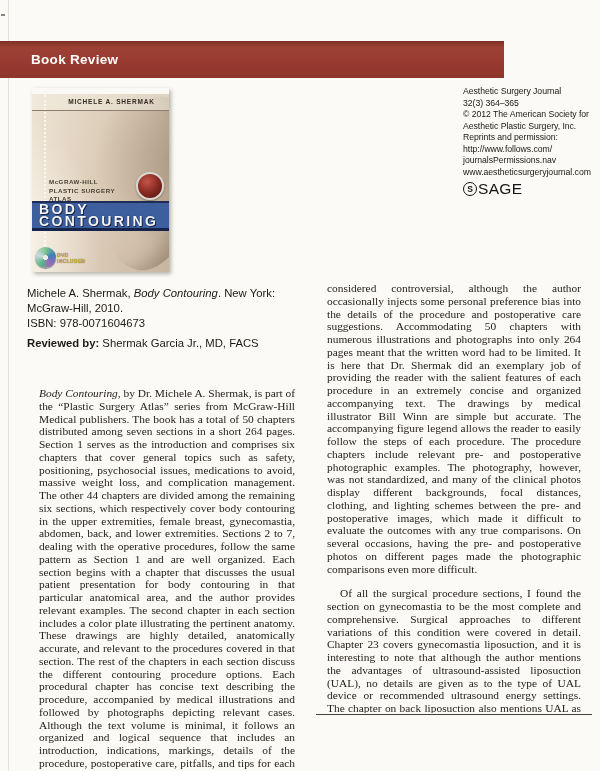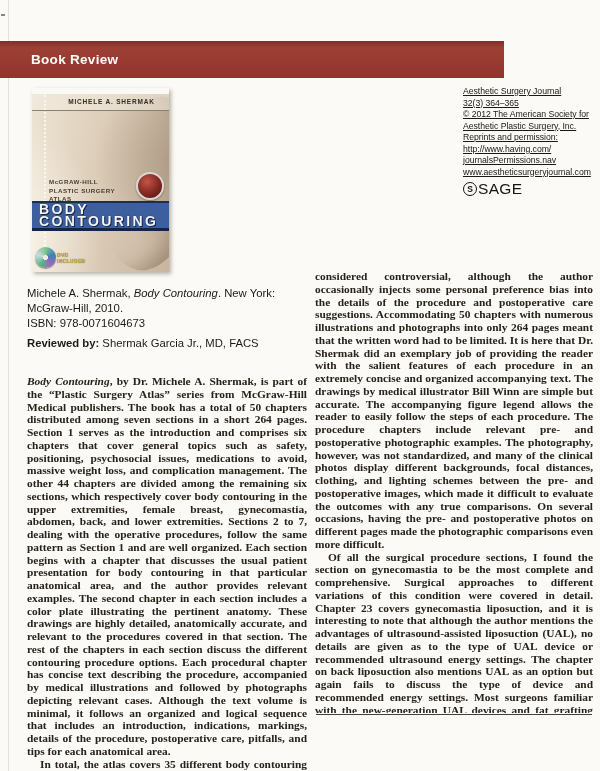--- a/index.html
+++ b/index.html
@@ -18,21 +18,21 @@
     background:linear-gradient(#7f2f27 0%,#9c4035 18%,#993a31 55%,#8e362d 100%);
     display:flex;align-items:center;
   }
   .header-bar .section-label{
     margin-left:31px;font-size:13.5px;font-weight:bold;color:#fdfcfa;letter-spacing:.3px;
   }
 
   
   .journal-info{position:absolute;left:463px;top:86px;width:133px;font-size:8.7px;
     line-height:11.5px;color:#1c1813;letter-spacing:-.05px;}
-  .journal-info .jline{white-space:nowrap;text-decoration:underline;}
+  .journal-info .jline{white-space:nowrap;}
   .sage-logo{margin-top:4px;display:flex;align-items:center;color:#141414;}
   .sage-circle{width:12px;height:12px;border:1.4px solid #141414;border-radius:50%;
     display:flex;align-items:center;justify-content:center;font-size:8.5px;font-weight:bold;
     margin-right:1px;line-height:1;}
   .sage-text{font-size:15.5px;letter-spacing:.3px;}
 
   
   .cover{position:absolute;left:32px;top:88px;width:137px;height:184px;background:#e4d8c8;
     box-shadow:2px 2px 4px rgba(95,85,70,.45);overflow:hidden;}
   .photo{position:absolute;left:0;top:0;right:0;bottom:0;
@@ -74,21 +74,21 @@
     line-height:15px;color:#1e1a15;}
   .citation p{margin:0;}
   .cite-reviewed{margin-top:5px !important;}
   .cite-doi{margin-top:3px !important;}
 
   
   .col{position:absolute;font-family:"Liberation Serif","DejaVu Serif",serif;
     font-size:11.4px;line-height:12.75px;text-align:justify;color:#28221b;}
   .col-left{left:27px;top:375px;width:280px;height:396px;}
   .col-right{left:315px;top:270px;width:278px;height:443px;overflow:hidden;}
-  .col p{margin:0;font-weight:bold;}
+  .col p{margin:12px;}
   .indent{text-indent:13px;}
 
   
   .footnote-rule{position:absolute;left:316px;top:714px;width:276px;height:1px;background:#45413b;}
   .footnote{position:absolute;left:316px;top:721px;width:278px;
     font-family:"Liberation Serif","DejaVu Serif",serif;
     font-size:10px;line-height:13.4px;color:#231f19;}
 </style>
 </head>
 <body>
@@ -101,21 +101,21 @@
   <div class="header-bar">
     <span class="section-label">Book Review</span>
   </div>
 
   <div class="journal-info">
     <div class="jline">Aesthetic Surgery Journal</div>
     <div class="jline">32(3) 364–365</div>
     <div class="jline">© 2012 The American Society for</div>
     <div class="jline">Aesthetic Plastic Surgery, Inc.</div>
     <div class="jline">Reprints and permission:</div>
-    <div class="jline">http://www.having.com/</div>
+    <div class="jline">http://www.follows.com/</div>
     <div class="jline">journalsPermissions.nav</div>
     <div class="jline">www.aestheticsurgeryjournal.com</div>
     <div class="sage-logo">
       <span class="sage-circle">S</span>
       <span class="sage-text">SAGE</span>
     </div>
   </div>
 
   <div class="cover">
     <div class="photo"></div>

